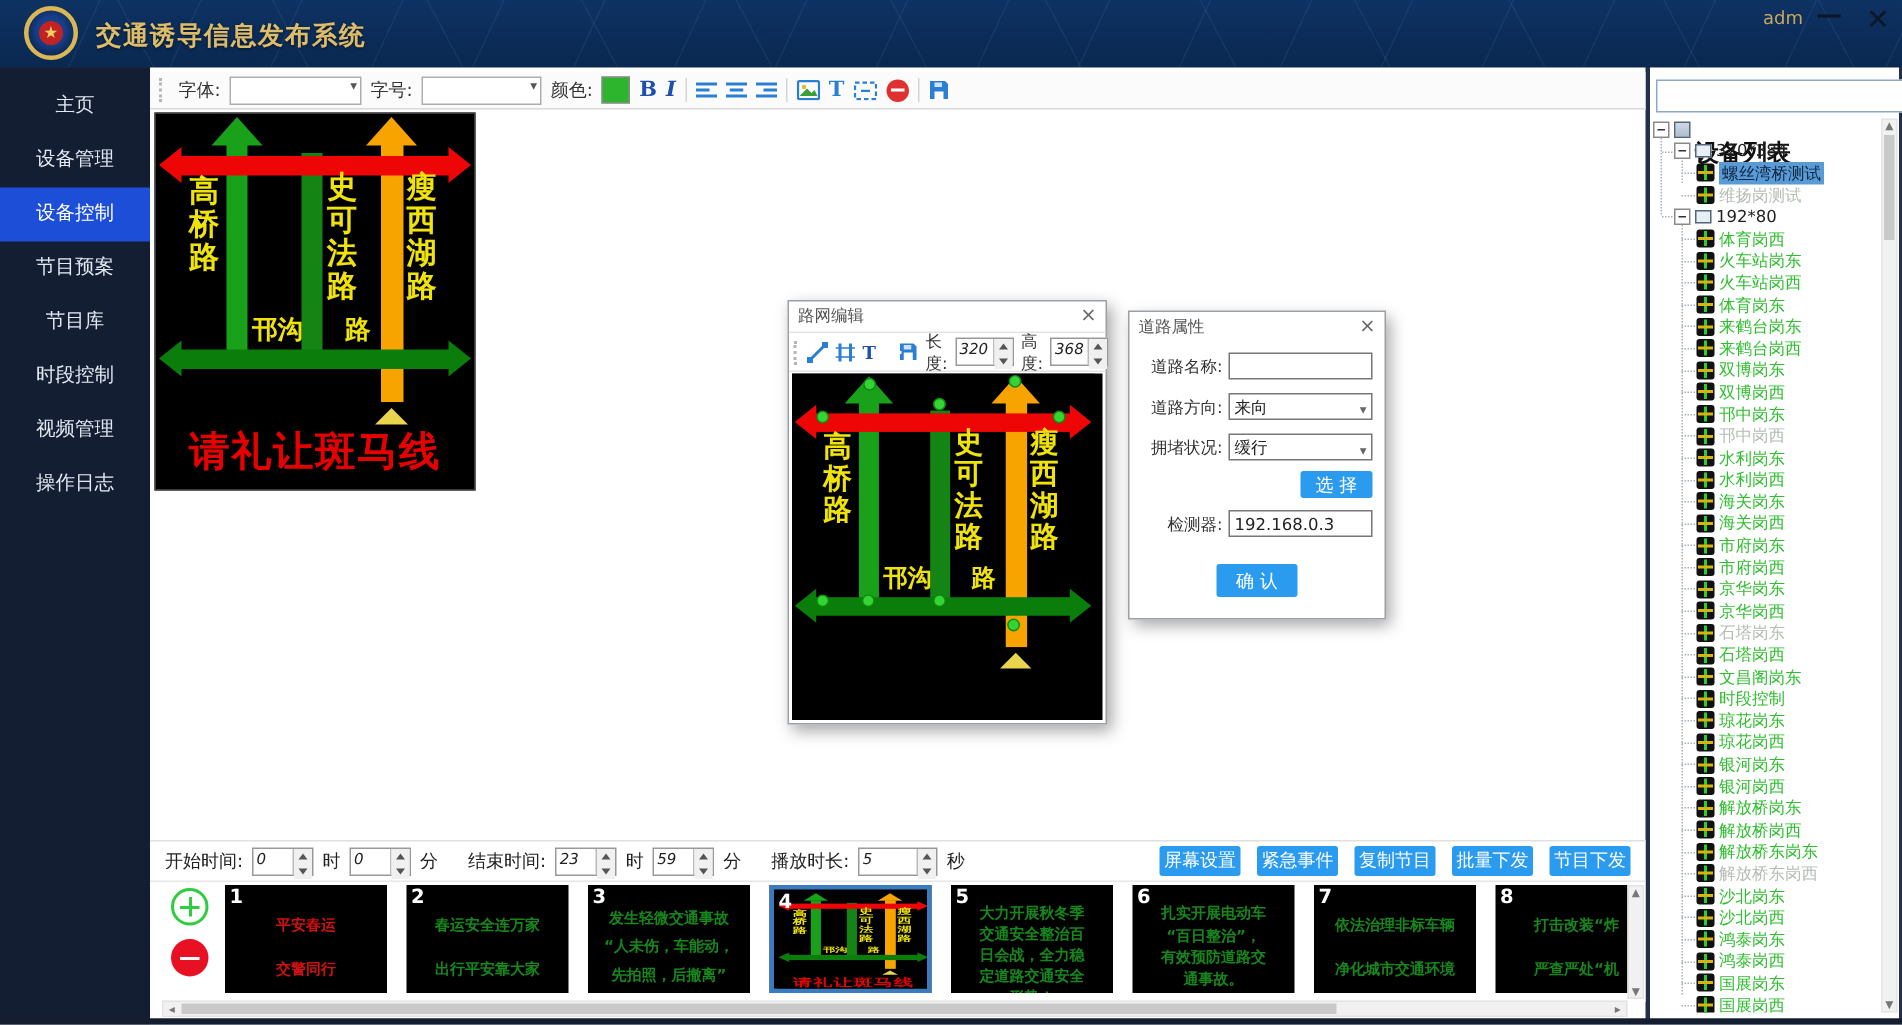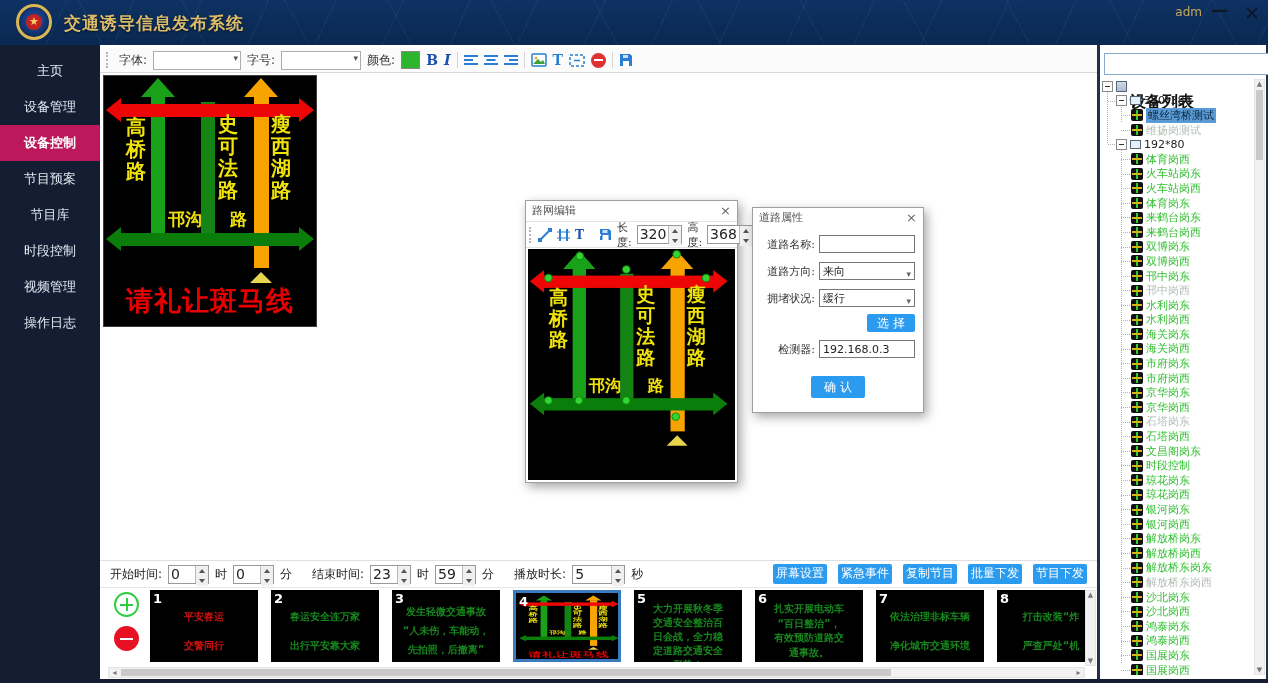--- a/index.html
+++ b/index.html
@@ -18,21 +18,21 @@
     color:#f3d061;font-size:11px;line-height:16px;text-align:center;}
   .title{position:absolute;left:64px;top:12px;color:#debd6a;font-size:17px;font-weight:bold;letter-spacing:1px;text-shadow:0 1px 2px rgba(0,0,0,.6);}
   .hdr-user{position:absolute;right:66px;top:5px;color:#caa75f;font-size:12px;}
   .win-btn{position:absolute;top:2px;color:#0d1727;font-size:17px;font-weight:bold;cursor:pointer;}
   .win-min{right:40px;top:0px;}
   .win-close{right:8px;font-size:19px;}
 
   
   .sidebar{position:absolute;left:0;top:45px;width:100px;height:638px;background:#131e33;padding-top:8px;box-sizing:border-box;}
   .side-item{height:36px;line-height:36px;text-align:center;color:#e3e9f2;font-size:13px;cursor:pointer;}
-  .side-item.active{background:#be185d;color:#fff;font-weight:bold;}
+  .side-item.active{background:#1d4ed8;color:#fff;}
 
   
   .main{position:absolute;left:100px;top:45px;width:997px;height:634px;background:#fff;}
   
   .fmt-toolbar{position:absolute;left:0;top:3px;right:0;height:25px;background:#fbfbfb;border-bottom:1px solid #d9d9d9;
     display:flex;align-items:center;gap:6px;padding:0 6px;box-sizing:border-box;}
   .grip{width:3px;height:16px;border-left:2px dotted #b5b5b5;margin-right:2px;}
   .tb-label{font-size:12px;color:#333;}
   .tb-select{width:86px;height:17px;border:1px solid #adadad;background:#fff;position:relative;}
   .tb-select .chev{position:absolute;right:2px;top:1px;font-size:9px;color:#555;}
@@ -83,21 +83,21 @@
     box-shadow:3px 4px 10px rgba(0,0,0,.35);box-sizing:border-box;}
   .dlg-title{height:20px;line-height:20px;font-size:11px;color:#555;padding-left:6px;position:relative;}
   .dlg-close{position:absolute;right:6px;top:0;color:#666;font-size:13px;cursor:pointer;}
   .ed-toolbar{height:25px;border-top:1px solid #e3e3e3;border-bottom:1px solid #e3e3e3;display:flex;align-items:center;gap:5px;padding:0 3px;}
   .ed-label{font-size:11px;color:#333;}
   .ed-canvas{position:absolute;left:2px;top:48px;width:207px;height:231px;background:#000;overflow:hidden;}
   .tb-btn-sm{font-size:12px;font-weight:bold;color:#1c4fae;font-family:"DejaVu Serif","Liberation Serif",serif;cursor:pointer;}
 
   
   .numbox{display:inline-flex;height:17px;border:1px solid #999;background:#fff;align-items:stretch;}
-  .numbox .nv{min-width:20px;padding:0 2px;font-size:14px;line-height:16px;color:#222;text-align:left;}
+  .numbox .nv{min-width:20px;padding:0 2px;font-size:10px;line-height:16px;color:#222;text-align:left;font-style:italic;}
   .numbox .spin{width:12px;border-left:1px solid #bbb;display:flex;flex-direction:column;}
   .numbox .spin i{flex:1;display:flex;align-items:center;justify-content:center;background:#f0f0f0;cursor:pointer;}
   .numbox .spin i.up::after{content:"";border:3px solid transparent;border-bottom:4px solid #555;margin-bottom:3px;}
   .numbox .spin i.dn::after{content:"";border:3px solid transparent;border-top:4px solid #555;margin-top:3px;}
 
   
   .props-dialog{position:absolute;left:652px;top:162px;width:172px;height:206px;background:#fff;border:1px solid #9aa0a6;
     box-shadow:3px 4px 10px rgba(0,0,0,.35);box-sizing:border-box;}
   .prow{position:absolute;left:0;right:0;height:20px;display:flex;align-items:center;}
   .plabel{width:62px;text-align:right;font-size:11px;color:#333;flex:none;}

